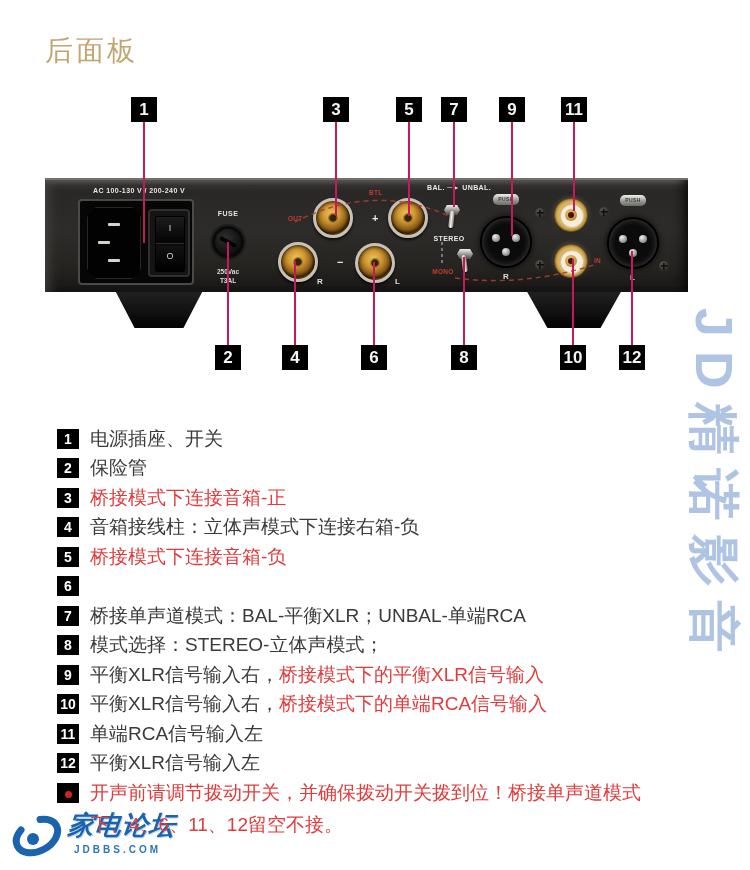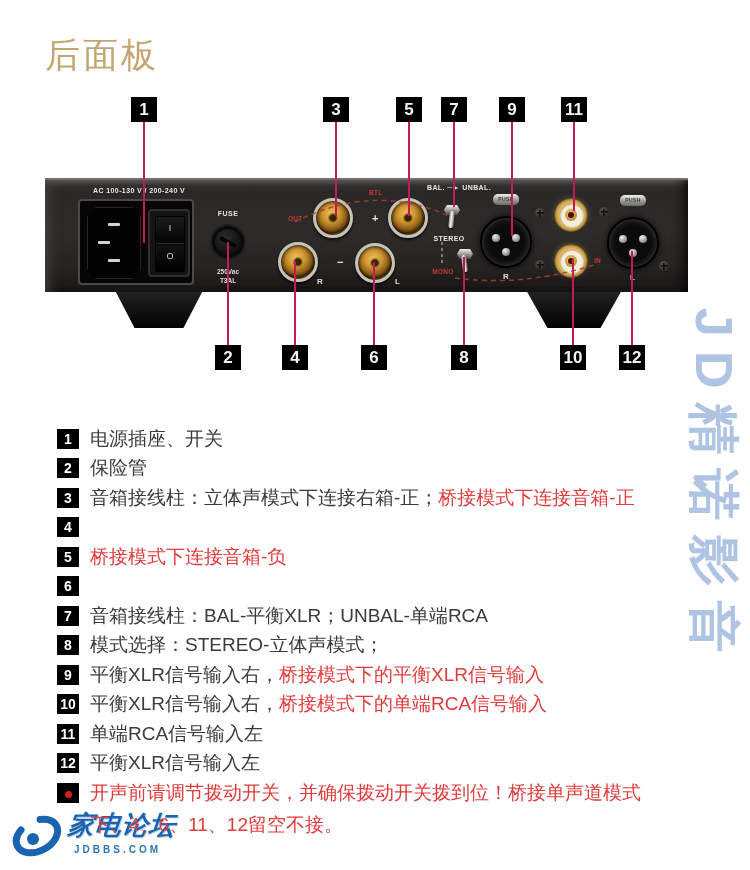--- a/index.html
+++ b/index.html
@@ -4,21 +4,21 @@
 <style>
   html,body{margin:0;padding:0;}
   body{
     width:750px;height:870px;position:relative;overflow:hidden;
     background:#ffffff;
     font-family:"Liberation Sans","DejaVu Sans",sans-serif;
   }
   
   .page-title{
     position:absolute;left:45px;top:32px;
-    font-size:35px;letter-spacing:3px;color:#c3a571;font-weight:400;
+    font-size:28px;letter-spacing:3px;color:#c3a571;font-weight:400;
   }
   
   .panel{
     position:absolute;left:45px;top:178px;width:643px;height:112px;
     background:linear-gradient(180deg,#5a5a57 0%,#343230 5%,#2a2826 10%,#2e2c2a 45%,#262421 78%,#1b1a19 94%,#121211 100%);
     border-top:2px solid #71716d;
     box-shadow:inset 12px 0 14px -10px #4a4845, inset -12px 0 14px -10px #000;
     z-index:2;
   }
   .foot{
@@ -249,38 +249,38 @@
       <span class="ltext">电源插座、开关</span>
       <span class="lred"></span>
     </div>
   <div class="lrow">
       <span class="lnum">2</span>
       <span class="ltext">保险管</span>
       <span class="lred"></span>
     </div>
   <div class="lrow">
       <span class="lnum">3</span>
-      <span class="ltext">音箱接线柱：立体声模式下连接右箱-正；</span>
       <span class="lred">桥接模式下连接音箱-正</span>
     </div>
   <div class="lrow">
       <span class="lnum">4</span>
+      <span class="ltext">音箱接线柱：立体声模式下连接右箱-负</span>
       <span class="lred"></span>
     </div>
   <div class="lrow">
       <span class="lnum">5</span>
       <span class="lred">桥接模式下连接音箱-负</span>
     </div>
   <div class="lrow">
       <span class="lnum">6</span>
       <span class="lred"></span>
     </div>
   <div class="lrow">
       <span class="lnum">7</span>
-      <span class="ltext">音箱接线柱：BAL-平衡XLR；UNBAL-单端RCA</span>
+      <span class="ltext">桥接单声道模式：BAL-平衡XLR；UNBAL-单端RCA</span>
       <span class="lred"></span>
     </div>
   <div class="lrow">
       <span class="lnum">8</span>
       <span class="ltext">模式选择：STEREO-立体声模式；</span>
     </div>
   <div class="lrow">
       <span class="lnum">9</span>
       <span class="ltext">平衡XLR信号输入右，</span>
       <span class="lred">桥接模式下的平衡XLR信号输入</span>

